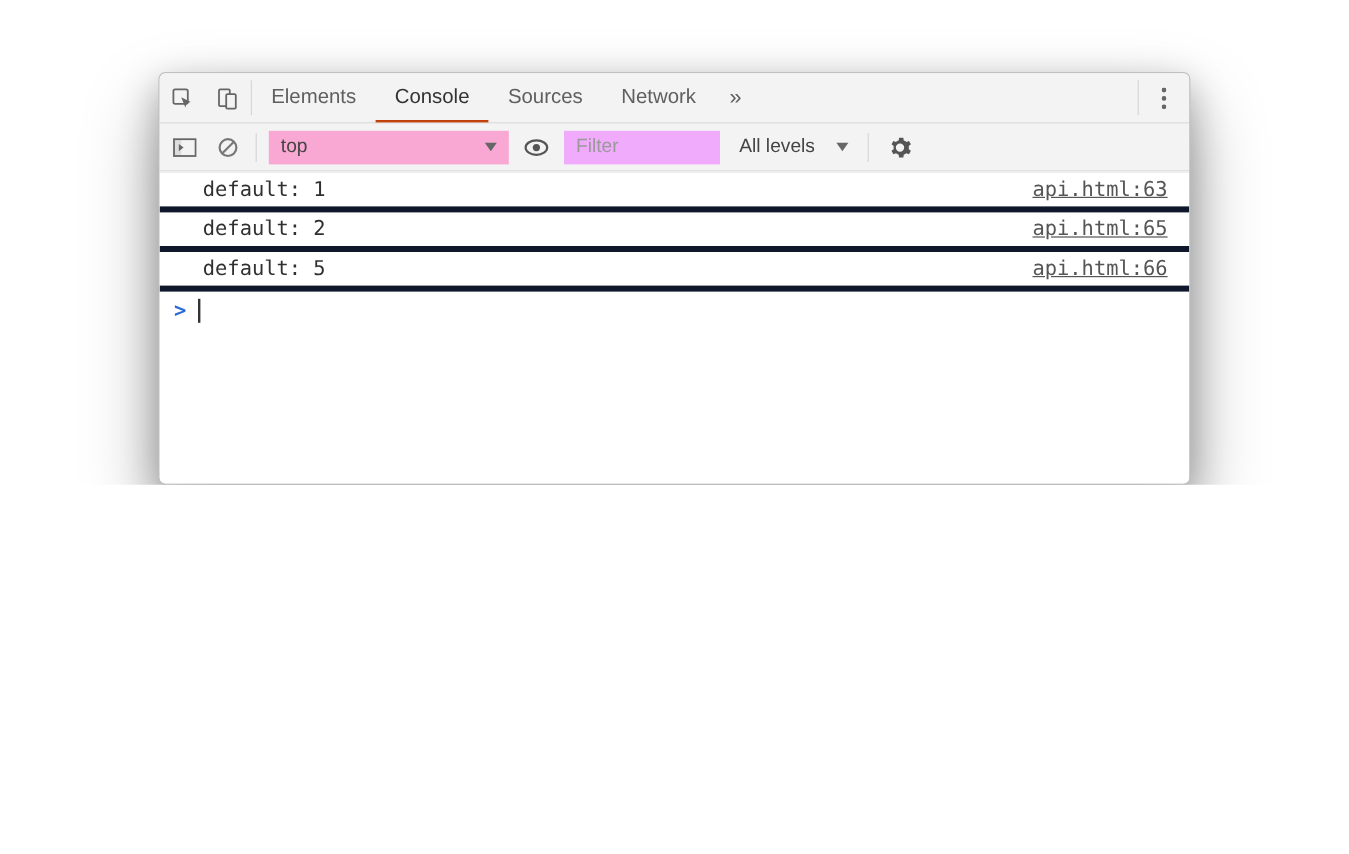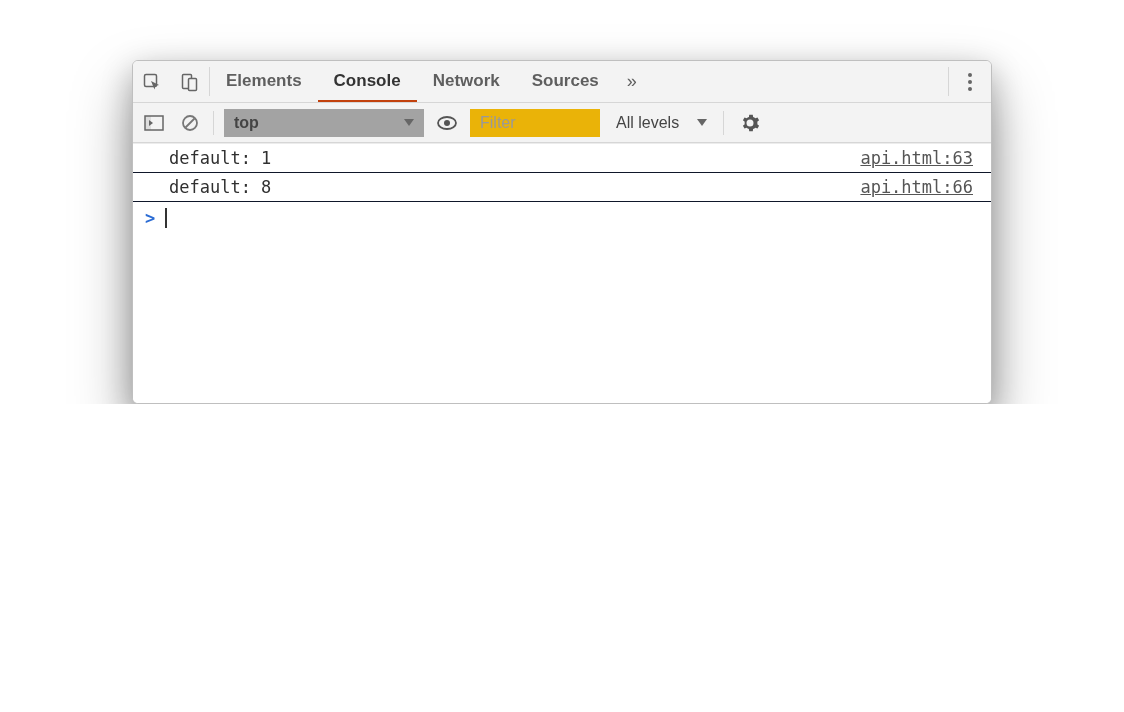--- a/index.html
+++ b/index.html
@@ -62,21 +62,20 @@
     color: #606060;
   }
   .tabbar .vdiv {
     width: 1px;
     background: #d6d6d6;
     margin: 6px 0;
   }
   .tabs {
     display: flex;
     align-items: stretch;
-    font-weight: bold;
   }
   .tab {
     padding: 0 16px;
     display: flex;
     align-items: center;
     font-size: 17px;
     color: #5f5f5f;
     cursor: pointer;
     border-bottom: 2px solid transparent;
   }
@@ -109,29 +108,28 @@
   }
   .ct-btn {
     width: 26px; height:26px;
     display:flex; align-items:center; justify-content:center;
     color:#606060;
   }
   .ctx {
     display:flex; align-items:center;
     height: 28px;
     padding: 0 10px;
-    background:#a3a3a3;
+    background:#f9a8d4;
     min-width: 200px;
     justify-content: space-between;
     color:#444;
-    font-weight:bold;
   }
   .filter {
     height: 28px;
-    background:#eab308;
+    background:#f0abfc;
     border: none;
     padding: 0 10px;
     font-size: 16px;
     color:#444;
     width: 130px;
     outline: none;
   }
   .filter::placeholder { color:#999; }
   .levels {
     display:flex; align-items:center; gap:18px; color:#444; padding: 0 6px;
@@ -147,21 +145,21 @@
     color: #303030;
     background:#fff;
     min-height: 260px;
     padding-bottom: 40px;
   }
   .logrow {
     display:flex;
     justify-content: space-between;
     align-items: center;
     padding: 4px 18px 4px 36px;
-    border-bottom: 1px solid #0f172a;
+    border-bottom: 5px solid #0f172a;
   }
   .logrow:first-child { border-top: 1px solid #ececec; }
   .logrow .msg { color:#303030; }
   .logrow .src {
     color:#555;
     text-decoration: underline;
     cursor: pointer;
     margin-left: 36px;
   }
   .prompt {
@@ -199,22 +197,22 @@
       <svg width="20" height="20" viewBox="0 0 20 20" fill="none">
         <rect x="2.5" y="2.5" width="9" height="14" rx="1" stroke="#666" stroke-width="1.5"></rect>
         <rect x="8.5" y="6.5" width="8" height="12" rx="1" fill="#f3f3f3" stroke="#666" stroke-width="1.5"></rect>
       </svg>
     </div>
     <div class="vdiv"></div>
 
     <div class="tabs">
       <div class="tab">Elements</div>
       <div class="tab active">Console</div>
+      <div class="tab">Sources</div>
       <div class="tab">Network</div>
-      <div class="tab">Sources</div>
     </div>
     <div class="overflow-chevs">»</div>
 
     <div class="spacer"></div>
     <div class="vdiv"></div>
     <div class="kebab">
       <svg width="4" height="18" viewBox="0 0 4 18">
         <circle cx="2" cy="2" r="2" fill="#666"></circle>
         <circle cx="2" cy="9" r="2" fill="#666"></circle>
         <circle cx="2" cy="16" r="2" fill="#666"></circle>
@@ -264,21 +262,25 @@
       </svg>
     </div>
   </div>
 
   <div class="logs">
     <div class="logrow">
       <span class="msg">default: 1</span>
       <span class="src">api.html:63</span>
     </div>
     <div class="logrow">
-      <span class="msg">default: 8</span>
+      <span class="msg">default: 2</span>
+      <span class="src">api.html:65</span>
+    </div>
+    <div class="logrow">
+      <span class="msg">default: 5</span>
       <span class="src">api.html:66</span>
     </div>
 
     <div class="prompt">
       <span class="caret">&gt;</span>
       <span class="cursor"></span>
     </div>
   </div>
 
 </div>

